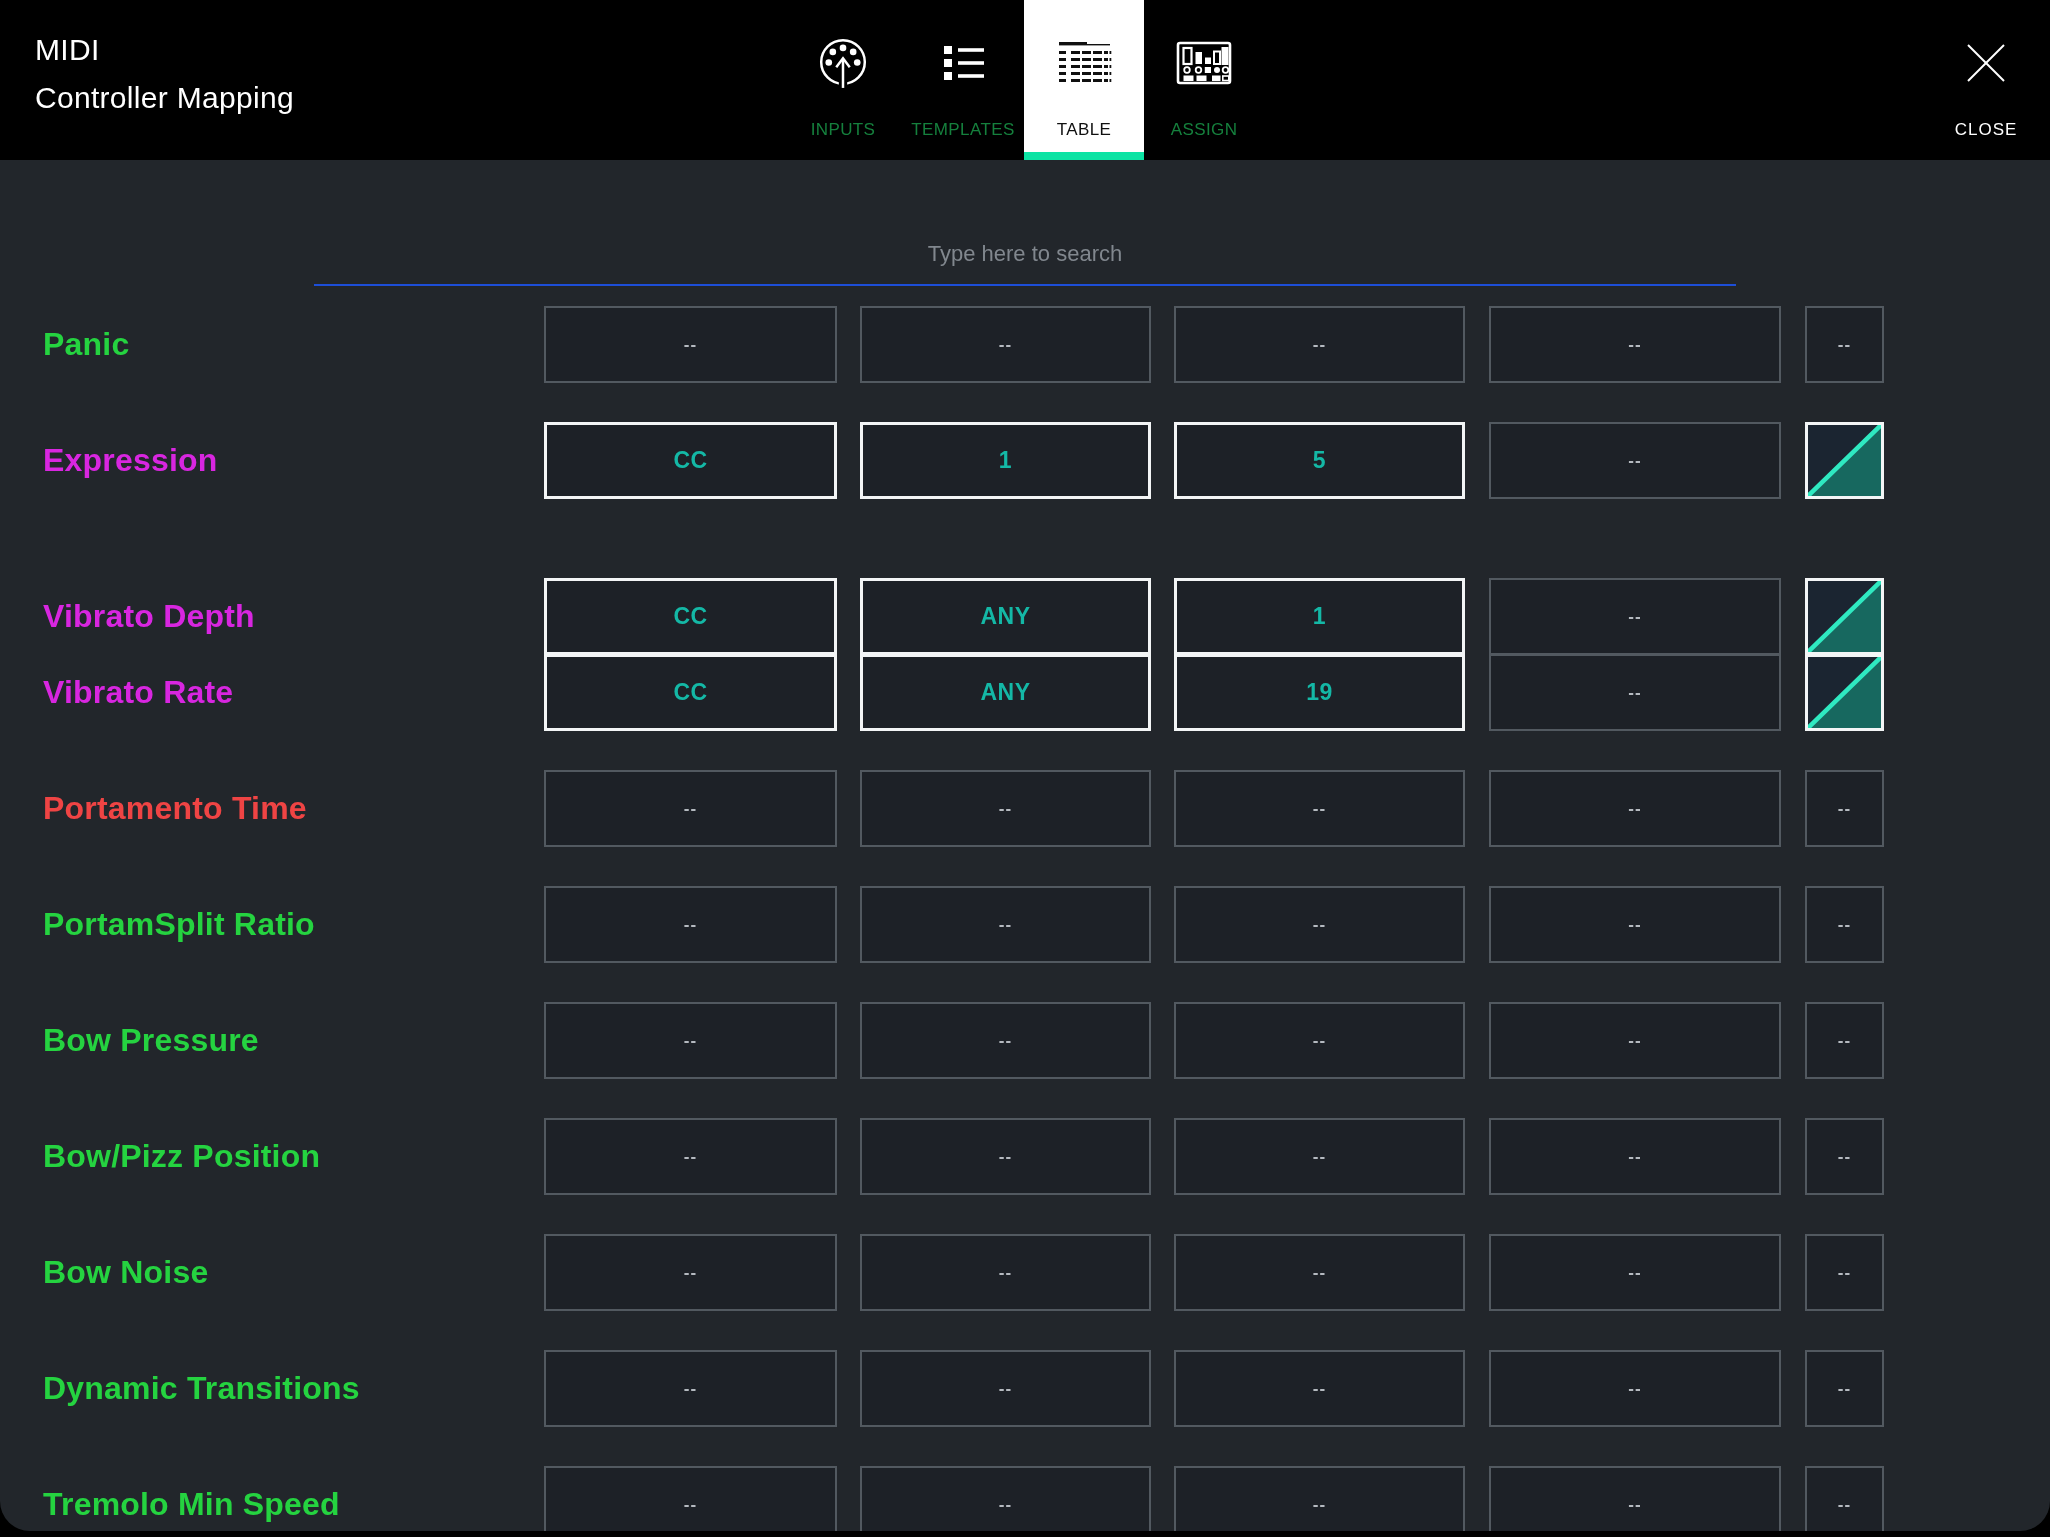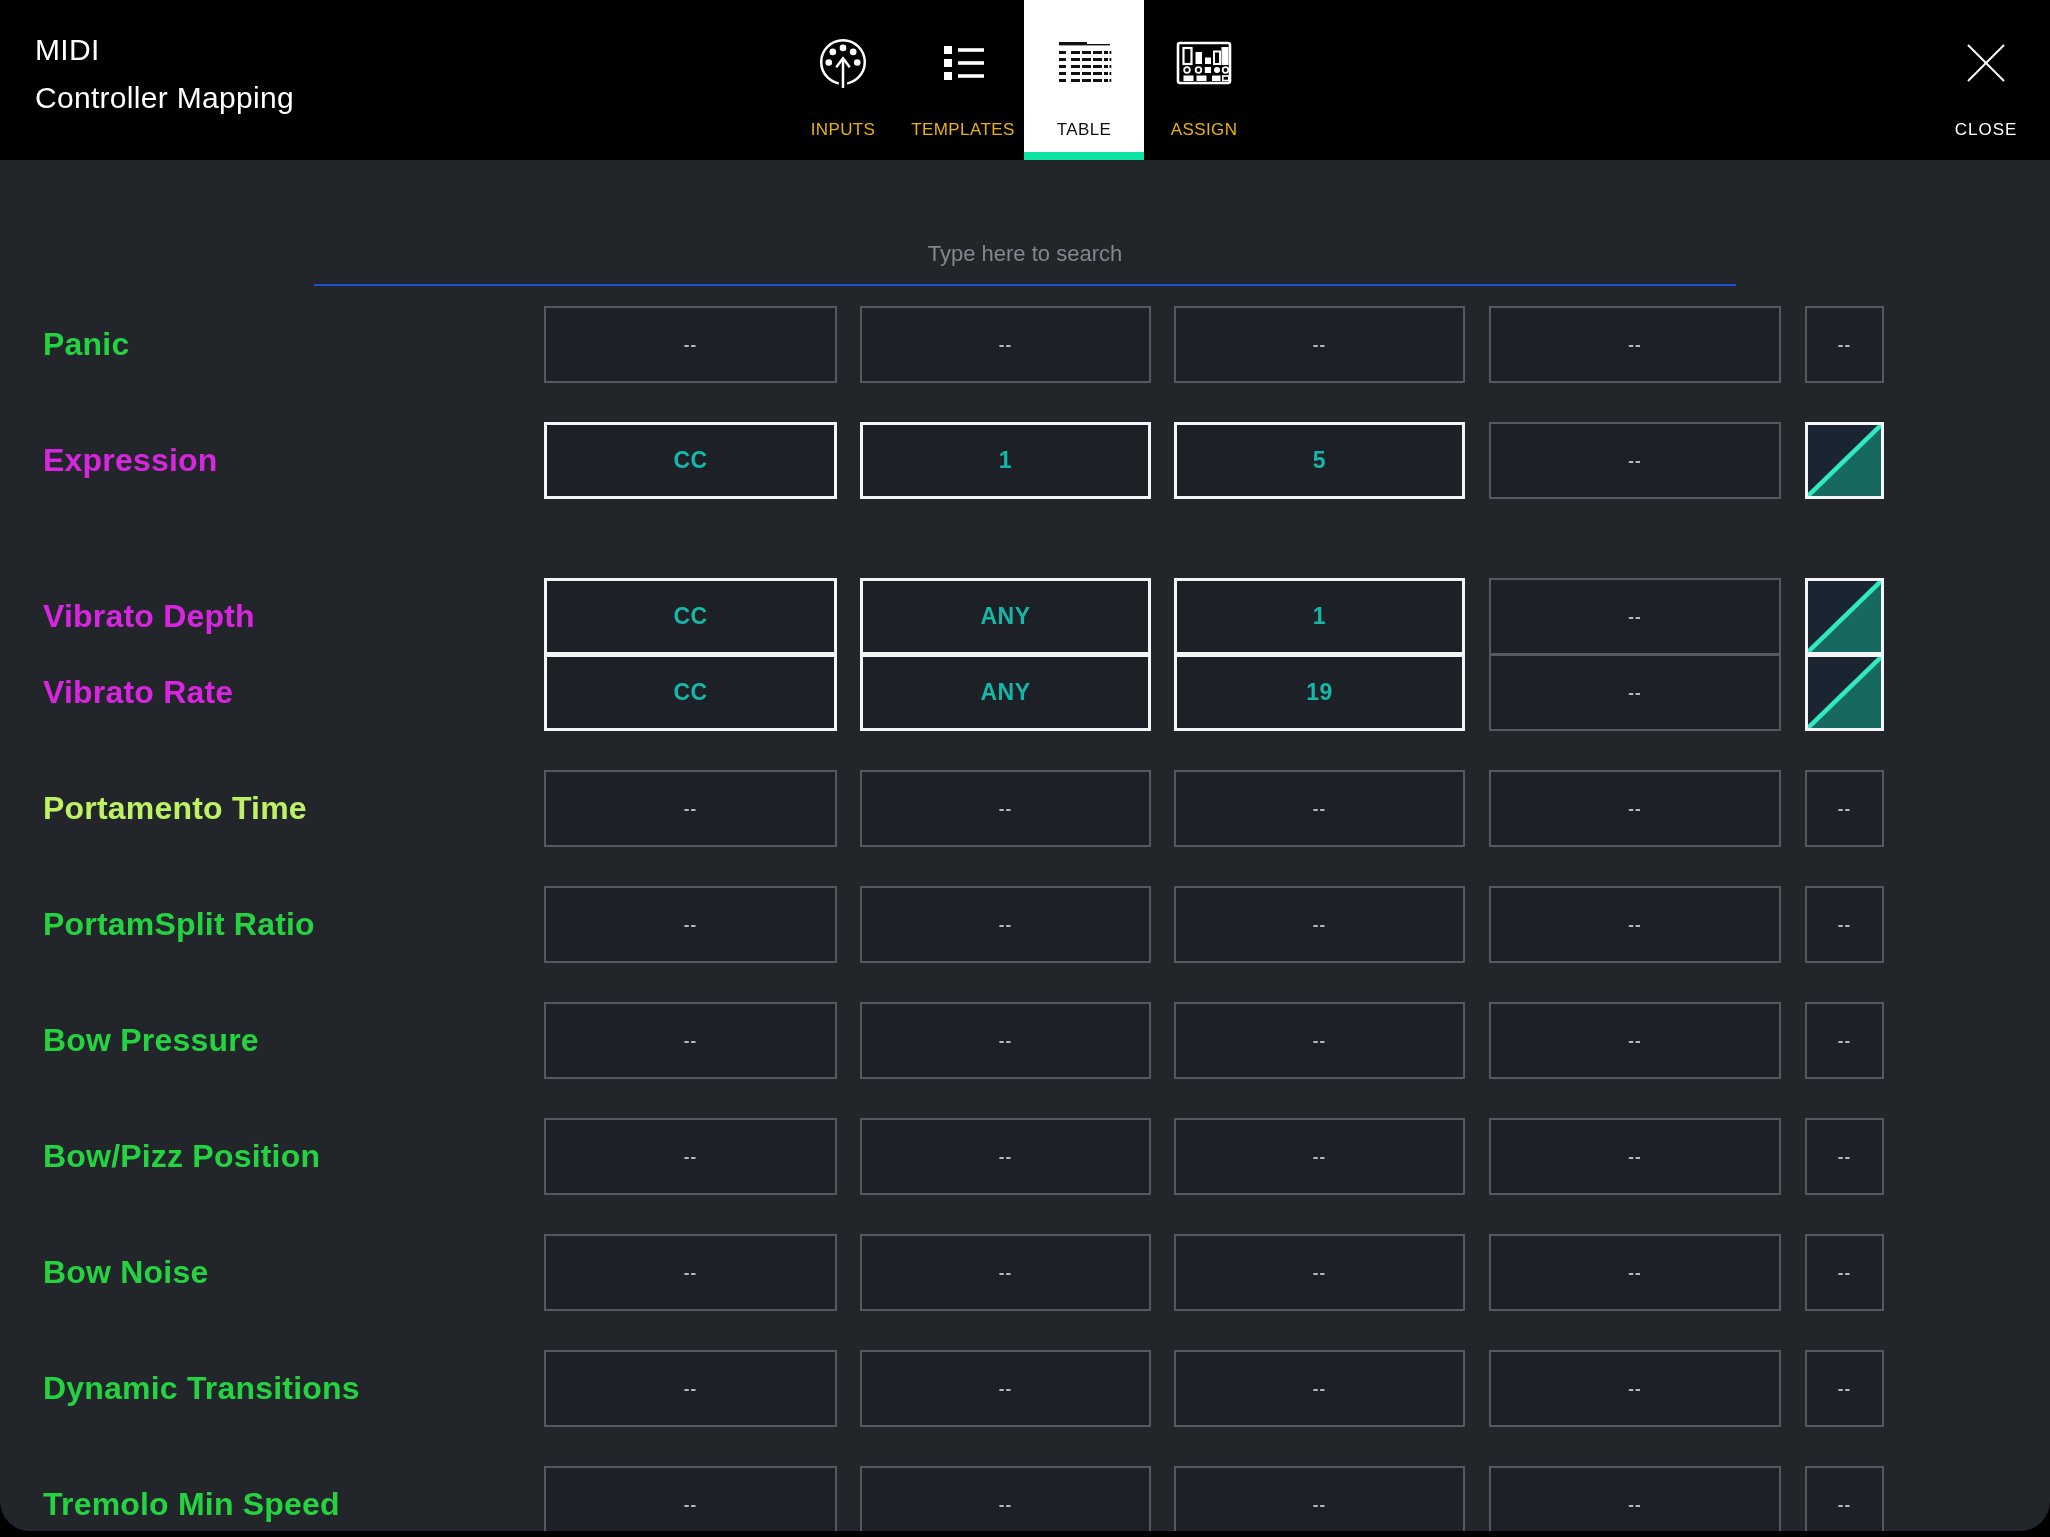--- a/index.html
+++ b/index.html
@@ -8,21 +8,21 @@
   .stage { position:absolute; inset:0; width:2050px; height:1537px; }
 
   
   .header { position:absolute; left:0; top:0; width:2050px; height:160px; background:var(--header-bg); }
   .title { position:absolute; left:35px; top:26px; color:#fff; font-size:30px;
            font-weight:500; line-height:48px; letter-spacing:0.3px; }
   .tab { position:absolute; top:0; width:120px; height:160px; cursor:pointer; }
   .tab .tab-icon { position:absolute; top:36px; left:0; width:120px; height:54px;
                    display:flex; align-items:center; justify-content:center; color:#fff; }
   .tab .tab-label { position:absolute; bottom:20px; left:0; width:120px; text-align:center;
-                    color:#eab308; font-size:17px; letter-spacing:0.4px; }
+                    color:#15803d; font-size:17px; letter-spacing:0.4px; }
   .tab.active { background:#fff; }
   .tab.active .tab-icon, .tab.active .tab-label { color:#101010; }
   .tab.active::after { content:""; position:absolute; left:0; bottom:0; width:100%; height:8px;
                        background:var(--accent); }
   .close-btn { position:absolute; top:0; right:22px; width:84px; height:160px; cursor:pointer; }
   .close-btn .x-wrap { position:absolute; top:42px; left:50%; transform:translateX(-50%); }
   .close-btn .close-label { position:absolute; bottom:20px; width:100%; text-align:center;
                             color:#fff; font-size:17px; letter-spacing:1px; }
 
   
@@ -251,21 +251,21 @@
           <div class="cell curve-cell active" style="left: 1805px; width: 79px;">
             <svg viewBox="0 0 73 71" preserveAspectRatio="none">
               <rect x="0" y="0" width="73" height="71" fill="var(--curve-bg)"></rect>
               <polygon points="0,71 73,0 73,71" fill="var(--curve-fill)"></polygon>
               <line x1="1" y1="70" x2="72" y2="1" stroke="var(--curve-line)" stroke-width="4.5" stroke-linecap="round"></line>
             </svg>
           </div>
         </div>
 
   <div class="row" style="top: 610px;">
-    <div class="row-label" style="color: #bef264;">Portamento Time</div>
+    <div class="row-label" style="color: #ef4444;">Portamento Time</div>
   <div class="cell" style="left: 544px; width: 293px;">
             <span class="dash">--</span>
           </div>
           <div class="cell" style="left: 860px; width: 291px;">
             <span class="dash">--</span>
           </div>
           <div class="cell" style="left: 1174px; width: 291px;">
             <span class="dash">--</span>
           </div>
           <div class="cell" style="left: 1489px; width: 292px;">

